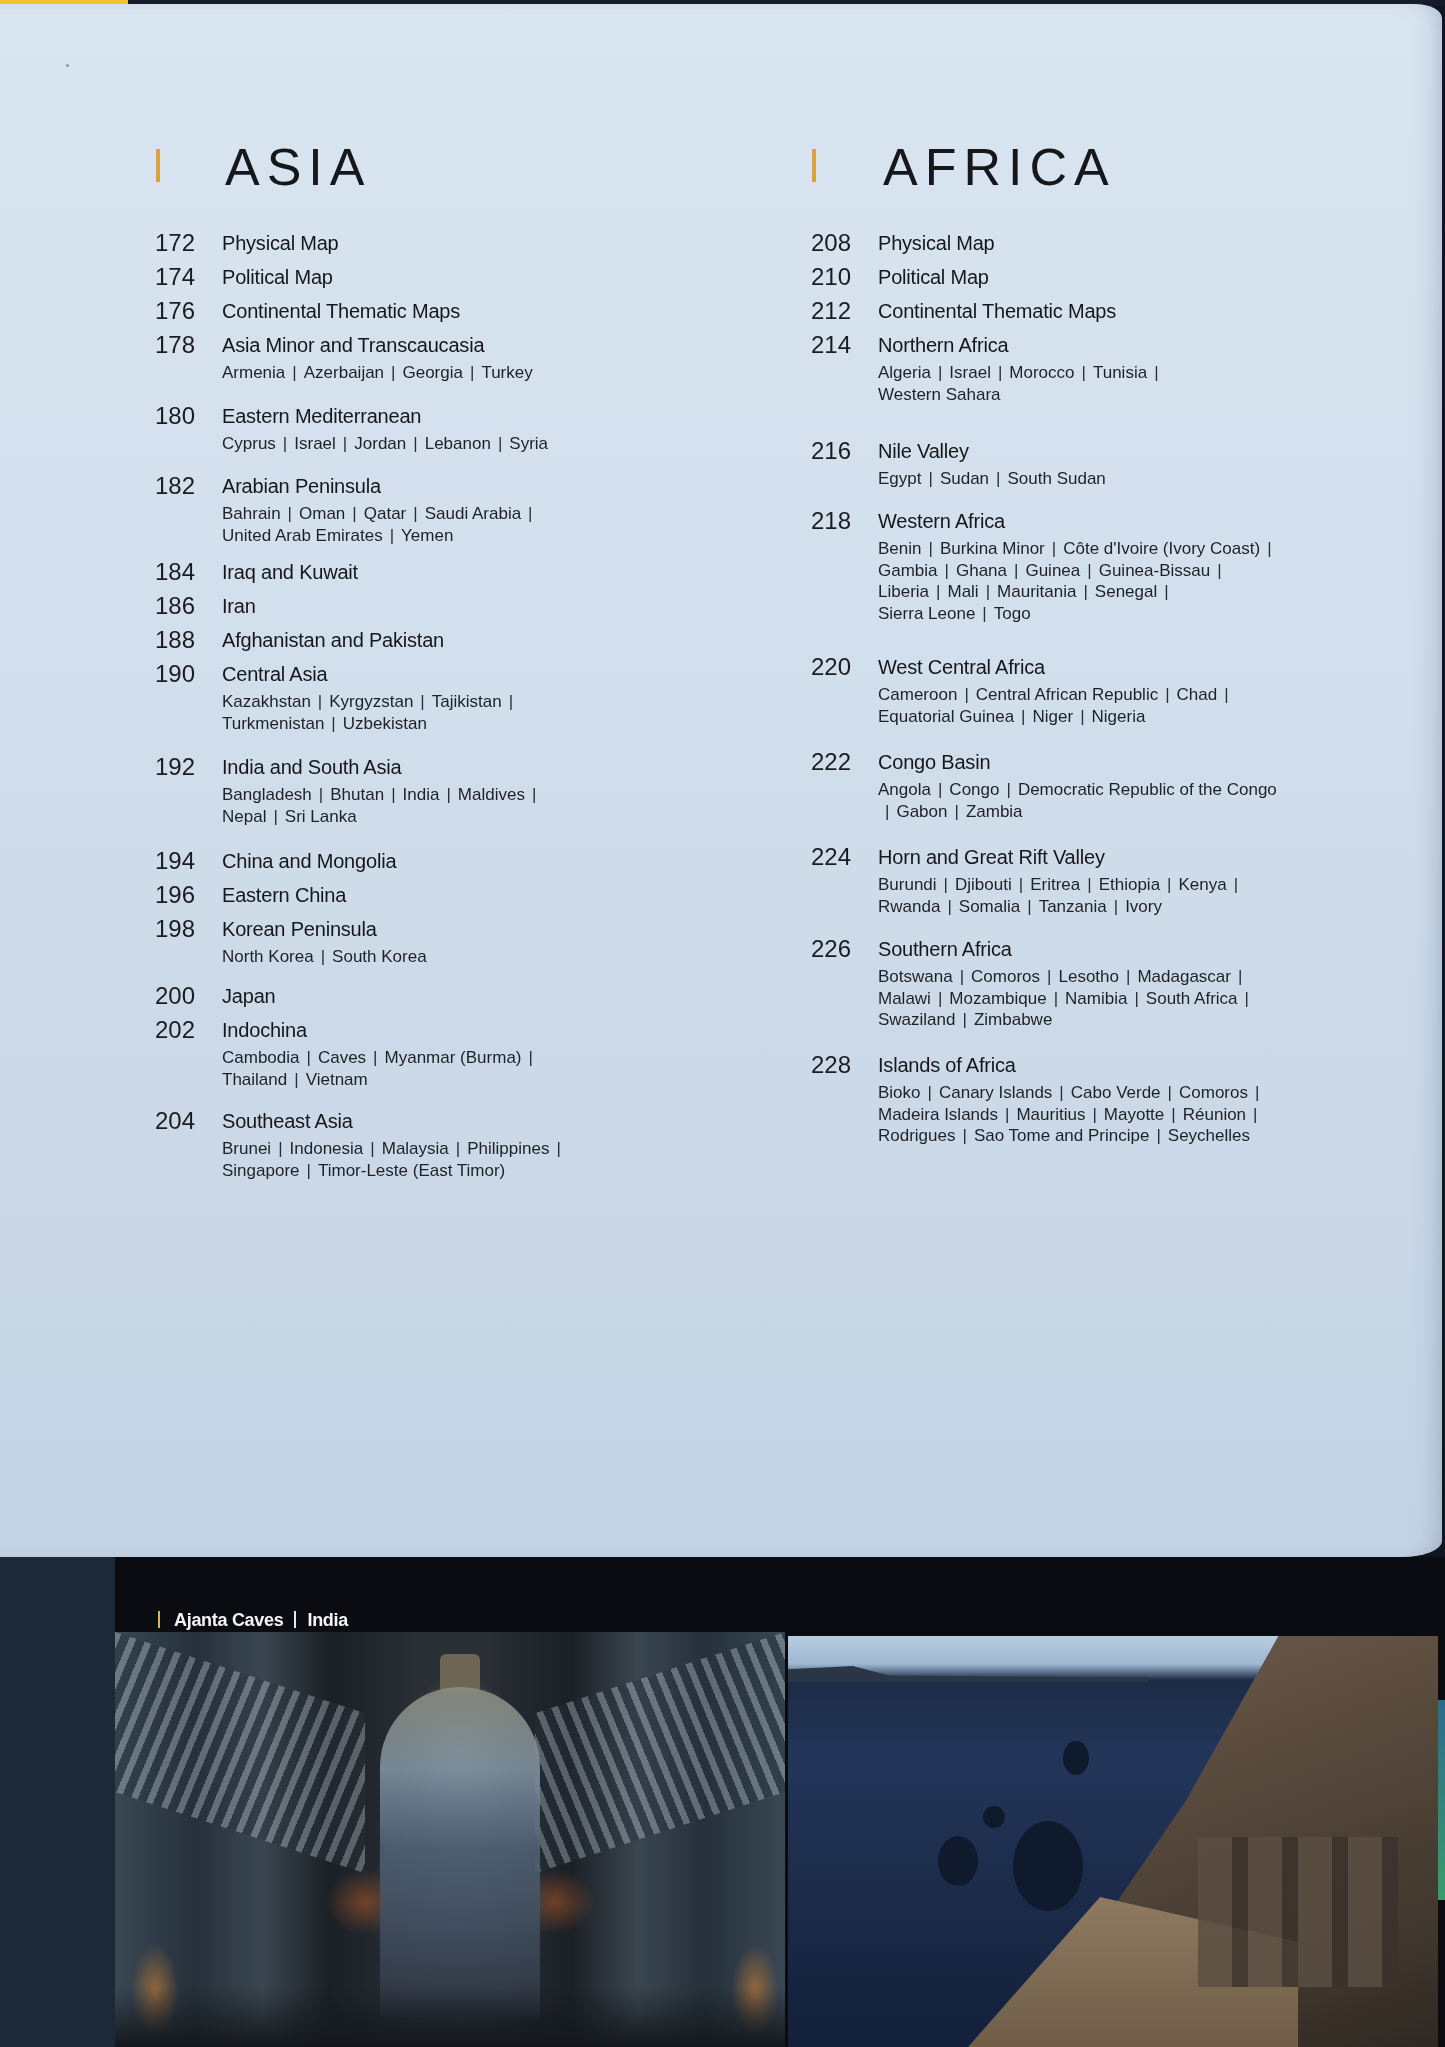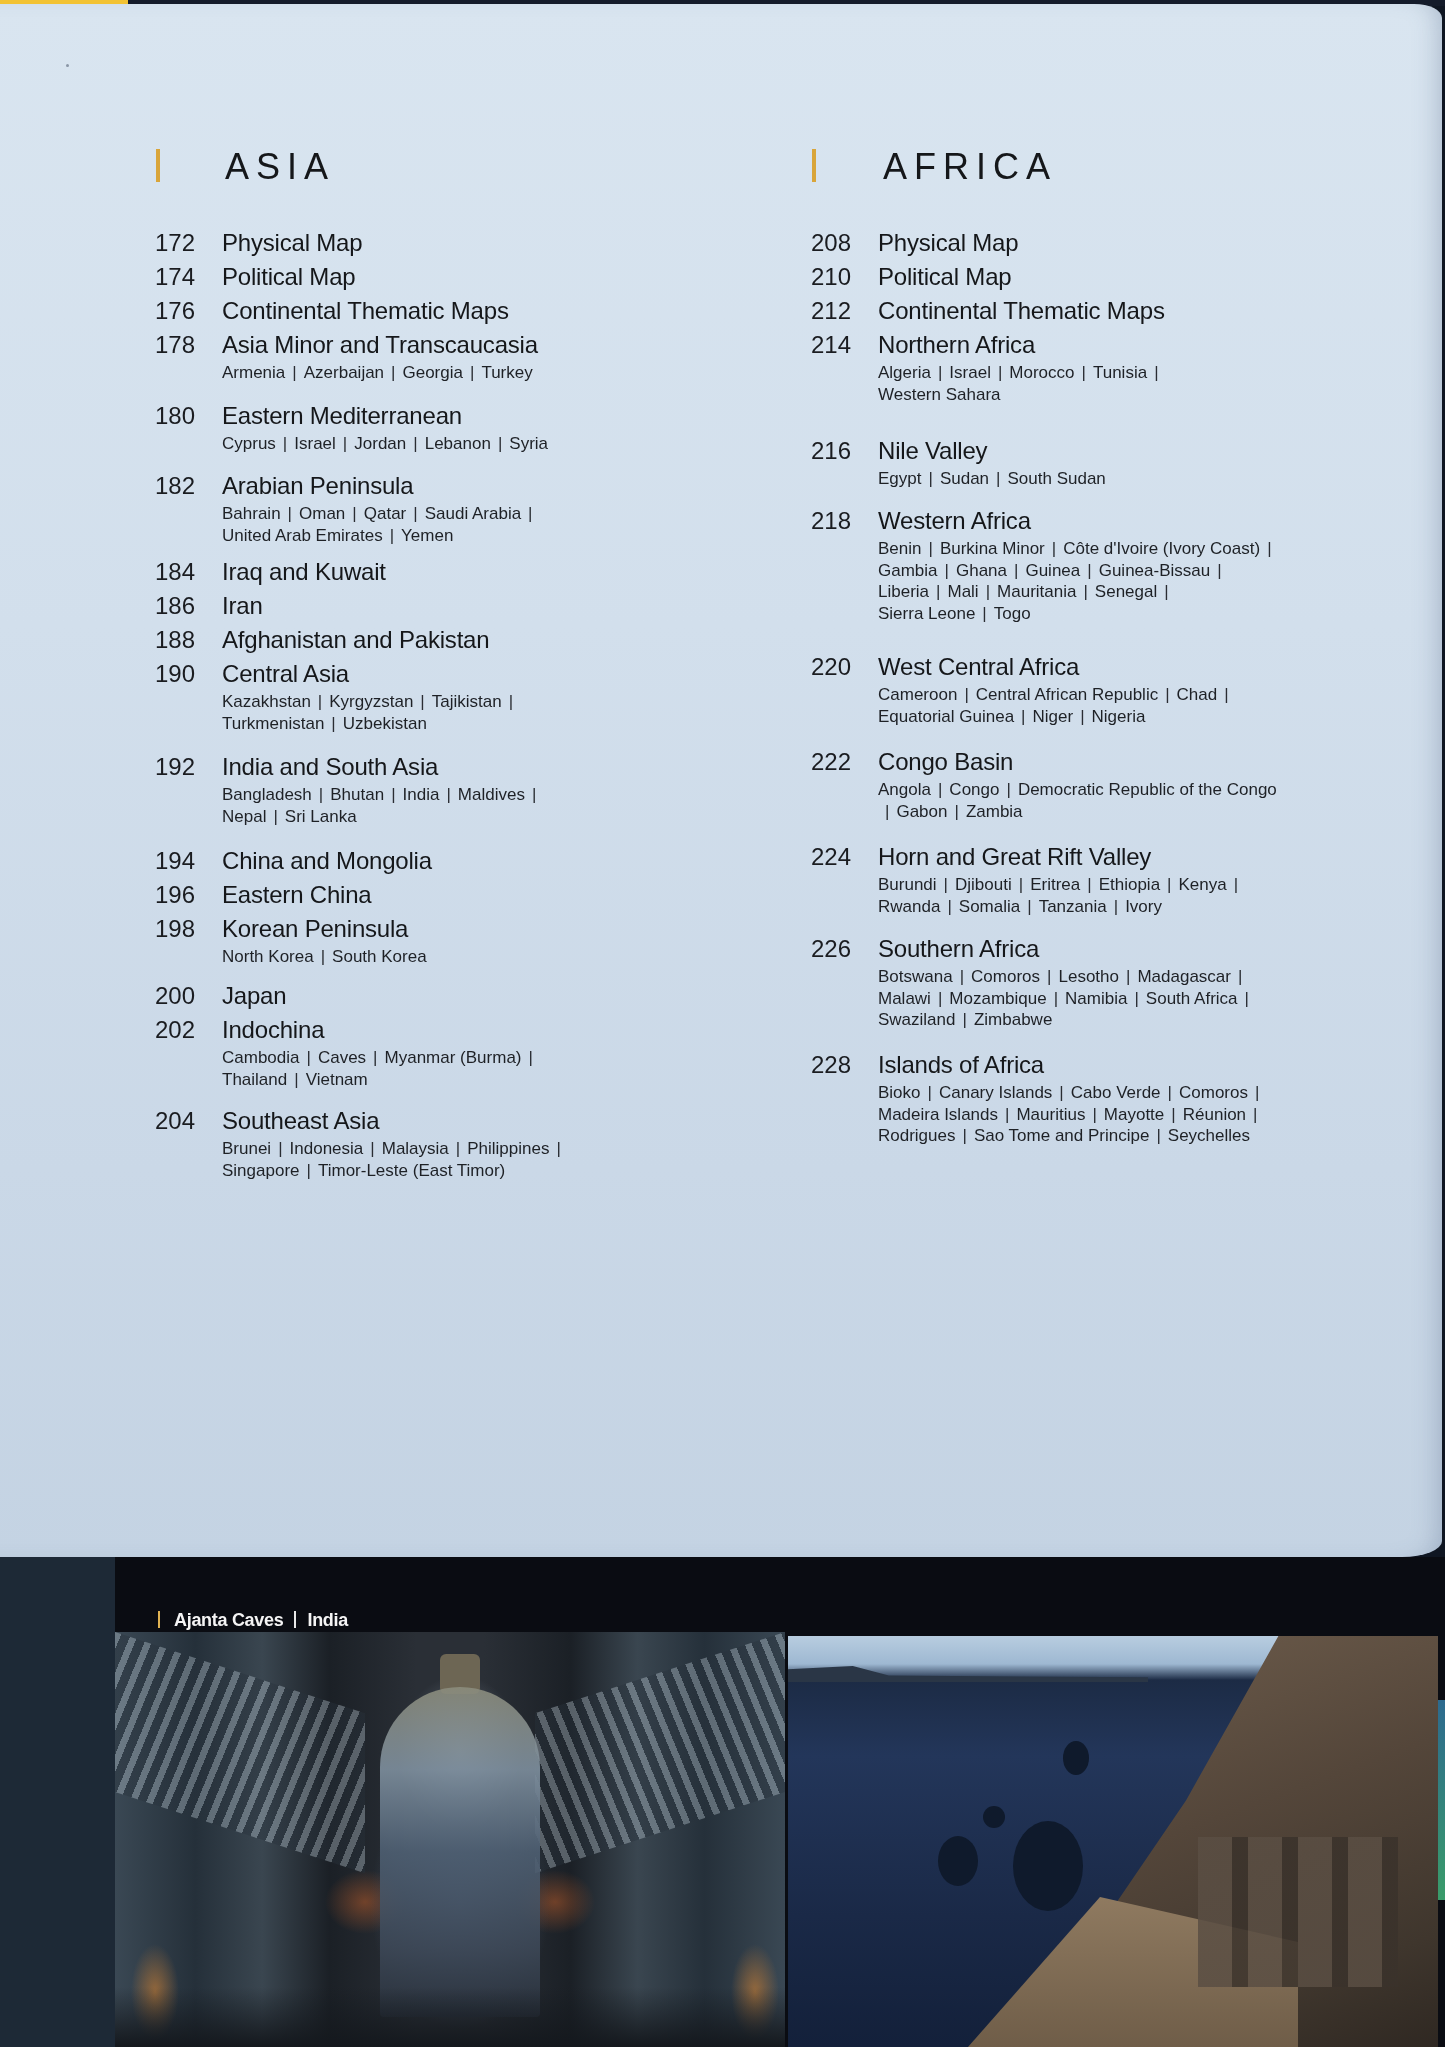--- a/index.html
+++ b/index.html
@@ -23,31 +23,31 @@
     }
     .speck { position: absolute; left: 66px; top: 60px; width: 3px; height: 3px; border-radius: 50%; background: #8a96a6; }
 
     .column { position: absolute; top: 0; }
     .col-asia { left: 150px; width: 470px; }
     .col-africa { left: 806px; width: 560px; }
 
     .section-head { position: absolute; top: 138px; left: 0; height: 50px; }
     .section-head .bar { position: absolute; left: 6px; top: 7px; width: 4px; height: 33px; background: #d9a53a; }
     .section-head .title {
-      position: absolute; left: 75px; top: 0; font-size: 36px; letter-spacing: 7px; font-weight: 400;
+      position: absolute; left: 75px; top: 0; font-size: 52px; letter-spacing: 7px; font-weight: 400;
       color: #15171a; line-height: 50px; white-space: nowrap;
     }
     .col-africa .section-head .title { left: 77px; }
 
     .entry { position: absolute; left: 0; }
     .entry .page-num {
       position: absolute; left: 5px; top: 0; font-size: 24px; line-height: 30px; color: #1a1c20;
     }
     .entry .entry-title {
-      position: absolute; left: 72px; top: 0; font-size: 24px; line-height: 30px; color: #15171a; white-space: nowrap;
+      position: absolute; left: 72px; top: 0; font-size: 20px; line-height: 30px; color: #15171a; white-space: nowrap;
       letter-spacing: -0.2px;
     }
     .entry .subs {
       position: absolute; left: 72px; top: 32px; font-size: 17px; line-height: 21.5px; color: #1e2126; width: 520px;
     }
     .subs .line { white-space: nowrap; display: block; }
     .subs .sep { display: inline-block; margin: 0 7px; color: #2a2d33; }
 
     
     .dark-band { position: absolute; left: 0; top: 1557px; width: 1445px; height: 490px; background: #0a0c12; }

